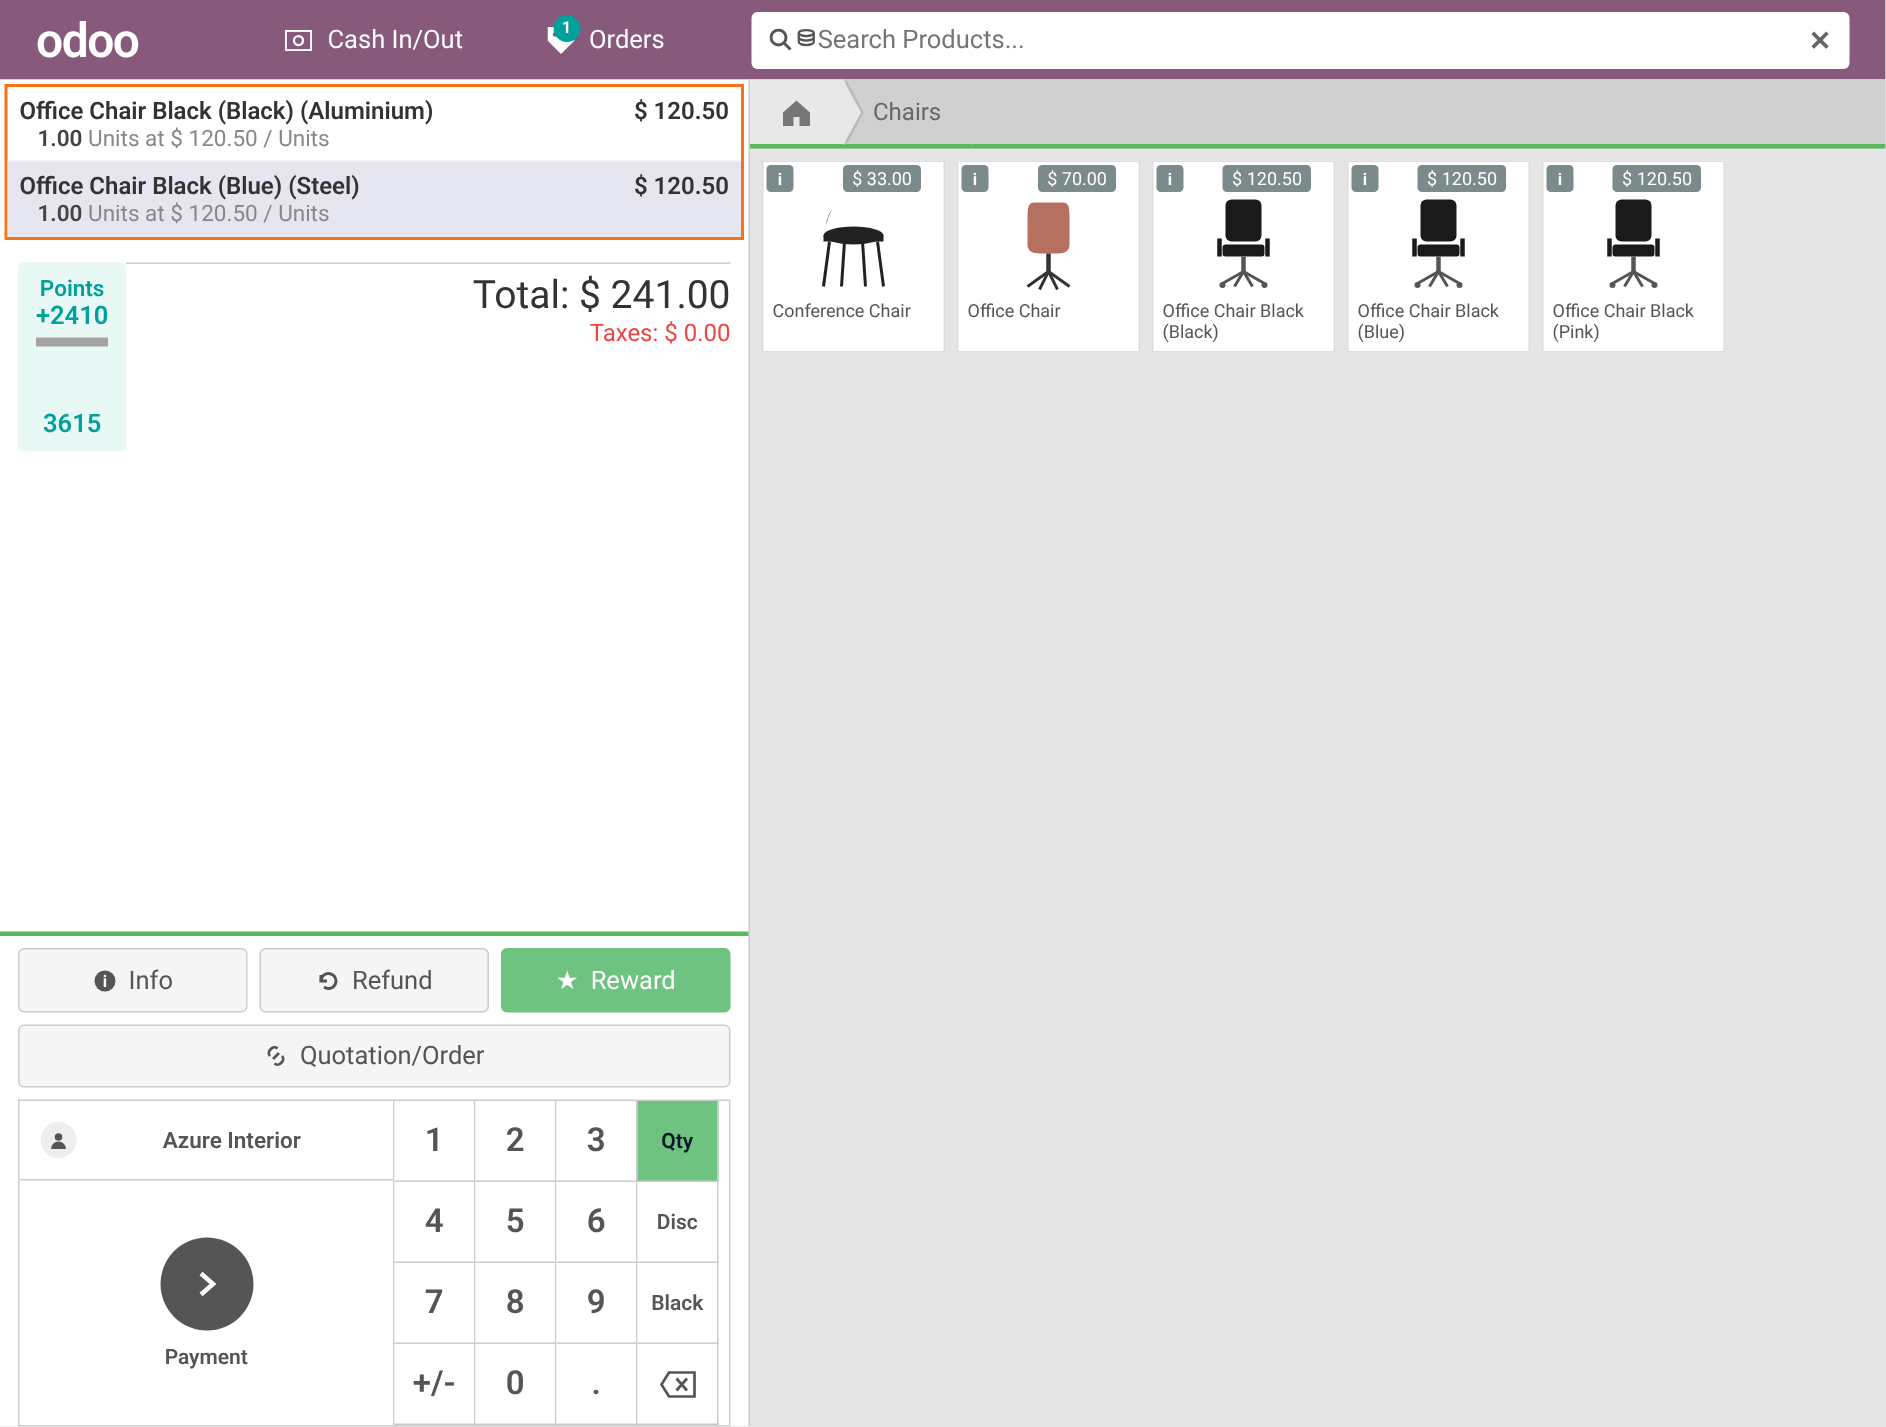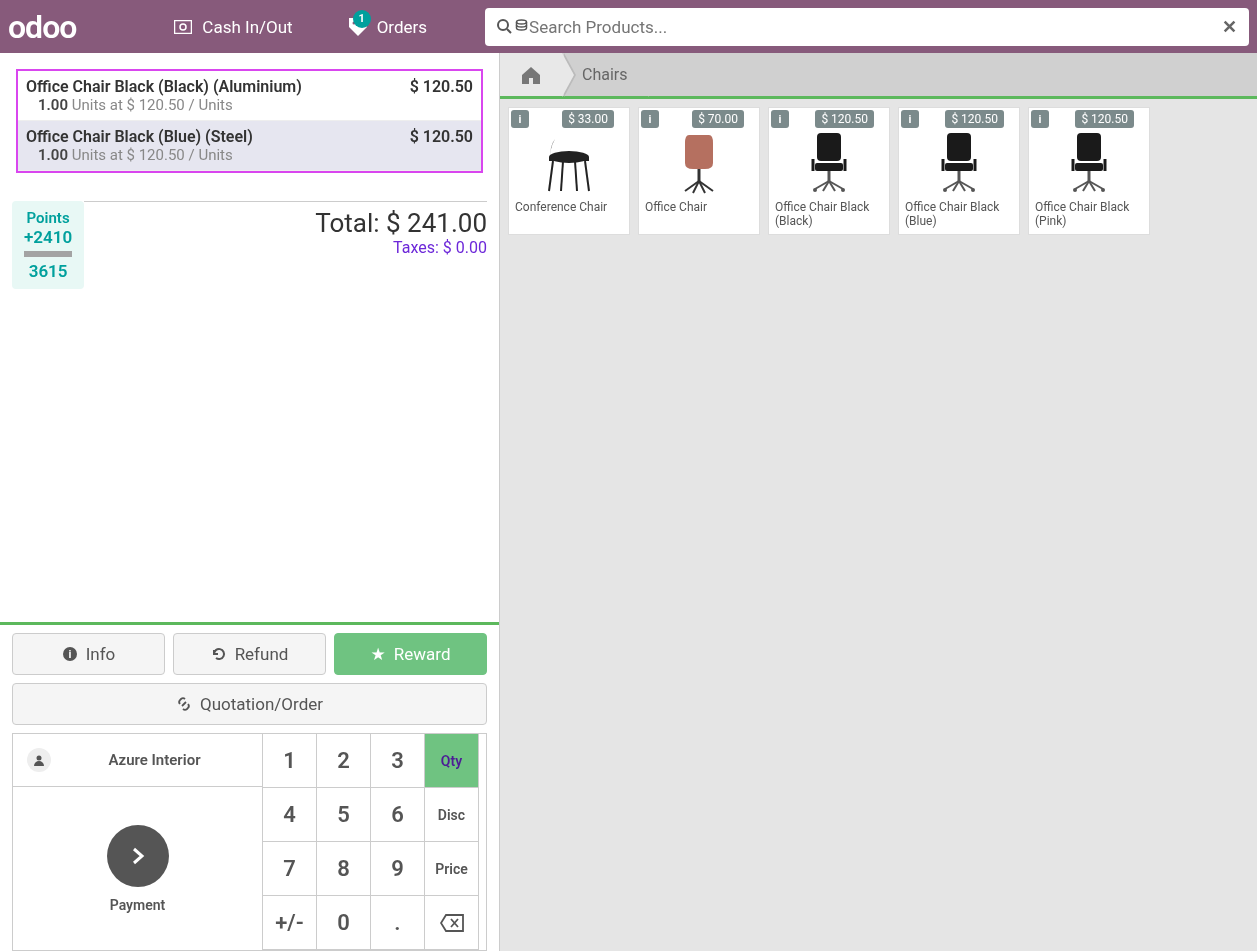--- a/index.html
+++ b/index.html
@@ -1,51 +1,51 @@
 <!DOCTYPE html>
 <html><head>
 <meta charset="utf-8">
 <style>
 * { margin: 0; padding: 0; box-sizing: border-box; font-family: -apple-system, BlinkMacSystemFont, "Segoe UI", Roboto, sans-serif; }
 body { background: #e5e5e5; width: 1257px; height: 951px; overflow: hidden; }
 
 
-.header { background: #875a7b; height: 53px; display: flex; align-items: center; padding: 0 8px; gap: 20px; }
+.header { background: #875a7b; height: 53px; display: flex; align-items: center; padding: 0 24px; gap: 20px; }
 .logo { color: #fff; font-size: 32px; font-weight: 600; letter-spacing: -1px; padding-right: 60px; }
 .header-btn { color: #fff; display: flex; align-items: center; gap: 10px; font-size: 17px; cursor: pointer; padding: 0 18px; }
 .header-btn .icon { font-size: 16px; }
 .orders-badge { position: relative; }
 .badge-count { position: absolute; top: -8px; right: -4px; background: #00a09d; color: #fff; border-radius: 50%; width: 18px; height: 18px; font-size: 11px; display: flex; align-items: center; justify-content: center; font-weight: bold; }
 .search-bar { flex: 1; background: #fff; border-radius: 4px; height: 38px; display: flex; align-items: center; padding: 0 12px; margin-left: 20px; }
 .search-bar input { flex: 1; border: none; outline: none; font-size: 17px; color: #000000; }
 .search-icon { color: #666; font-size: 16px; display: flex; align-items: center; gap: 2px; }
 .clear-icon { color: #666; font-size: 18px; cursor: pointer; font-weight: bold; }
 
 
 .container { display: flex; height: calc(100% - 53px); }
 .left-panel { width: 500px; background: #fff; display: flex; flex-direction: column; border-right: 1px solid #ccc; }
 .right-panel { flex: 1; background: #e5e5e5; display: flex; flex-direction: column; }
 
 
-.order-lines { border: 2px solid #d946ef; margin: 16px; }
+.order-lines { border: 2px solid #f97316; margin: 3px; }
 .order-line { padding: 6px 8px; border-bottom: 1px solid #eee; cursor: pointer; }
 .order-line.selected { background: #e6e6f0; }
 .order-line-top { display: flex; justify-content: space-between; font-size: 16px; font-weight: 600; color: #333; }
 .order-line-sub { font-size: 15px; color: #888; padding-left: 12px; }
 .order-line-sub .qty { font-weight: 600; color: #444; }
 
 
 .summary { display: flex; padding: 12px; }
 .points-box { background: #e8f8f5; border-radius: 4px; padding: 8px 12px; text-align: center; color: #00a09d; font-weight: 600; }
 .points-box .line1 { font-size: 15px; }
 .points-box .line2 { font-size: 17px; border-bottom: 6px solid #a3a3a3; padding-bottom: 4px; }
-.points-box .line3 { font-size: 17px; padding-top: 4px; }
+.points-box .line3 { font-size: 17px; padding-top: 4px; margin-top: 38px; }
 .total-box { flex: 1; text-align: right; border-top: 1px solid #ccc; padding-top: 6px; }
 .total-box .total { font-size: 26px; font-weight: 400; color: #333; }
-.total-box .taxes { font-size: 16px; color: #6d28d9; }
+.total-box .taxes { font-size: 16px; color: #ef4444; }
 
 
 .spacer { flex: 1; }
 .green-line { height: 3px; background: #5cb85c; }
 
 
 .action-row { display: flex; gap: 8px; padding: 8px 12px; }
 .action-btn { flex: 1; border: 1px solid #ccc; background: #f5f5f5; border-radius: 4px; padding: 10px; font-size: 17px; color: #555; cursor: pointer; display: flex; align-items: center; justify-content: center; gap: 8px; }
 .action-btn.reward { background: #6fc381; color: #fff; border-color: #6fc381; }
 .quotation-btn { margin: 0 12px 8px 12px; border: 1px solid #ccc; background: #f5f5f5; border-radius: 4px; padding: 10px; font-size: 17px; color: #555; cursor: pointer; display: flex; align-items: center; justify-content: center; gap: 8px; }
@@ -56,21 +56,21 @@
 .customer-cell { display: flex; align-items: center; gap: 10px; padding: 14px; border-bottom: 1px solid #ccc; border-right: 1px solid #ccc; cursor: pointer; }
 .customer-cell .person-icon { background: #eee; border-radius: 50%; width: 24px; height: 24px; display: flex; align-items: center; justify-content: center; font-size: 12px; color: #555; }
 .customer-cell .name { flex: 1; text-align: center; font-size: 15px; font-weight: 600; color: #555; }
 .payment-cell { flex: 1; display: flex; flex-direction: column; align-items: center; justify-content: center; border-right: 1px solid #ccc; cursor: pointer; padding: 20px 0; }
 .payment-circle { width: 62px; height: 62px; background: #555; border-radius: 50%; display: flex; align-items: center; justify-content: center; color: #fff; font-size: 28px; margin-bottom: 10px; }
 .payment-label { font-size: 14px; font-weight: 600; color: #555; }
 
 .numpad { display: grid; grid-template-columns: repeat(3, 54px) 54px; }
 .num-btn { border-right: 1px solid #ccc; border-bottom: 1px solid #ccc; height: 54px; display: flex; align-items: center; justify-content: center; font-size: 22px; font-weight: 600; color: #555; cursor: pointer; background: #fff; }
 .num-btn.mode { font-size: 14px; font-weight: 600; }
-.num-btn.active { background: #6fc381; color: #4c1d95; }
+.num-btn.active { background: #6fc381; color: #0f172a; }
 
 
 .breadcrumb { background: #d0d0d0; height: 46px; display: flex; align-items: center; border-bottom: 3px solid #5cb85c; }
 .breadcrumb-item { padding: 0 20px; height: 100%; display: flex; align-items: center; font-size: 16px; color: #666; position: relative; cursor: pointer; }
 .breadcrumb-item.home { background: #e8e8e8; }
 .breadcrumb-item::after { content: ''; position: absolute; right: -12px; top: 0; width: 0; height: 0; border-top: 22px solid transparent; border-bottom: 22px solid transparent; border-left: 12px solid #d0d0d0; z-index: 1; }
 .breadcrumb-item.home::after { border-left-color: #e8e8e8; }
 .breadcrumb-item.home::before { content: ''; position: absolute; right: -14px; top: 0; width: 0; height: 0; border-top: 22px solid transparent; border-bottom: 22px solid transparent; border-left: 12px solid #bbb; z-index: 0; }
 
 
@@ -221,21 +221,21 @@
         <div class="num-btn">2</div>
         <div class="num-btn">3</div>
         <div class="num-btn mode active">Qty</div>
         <div class="num-btn">4</div>
         <div class="num-btn">5</div>
         <div class="num-btn">6</div>
         <div class="num-btn mode">Disc</div>
         <div class="num-btn">7</div>
         <div class="num-btn">8</div>
         <div class="num-btn">9</div>
-        <div class="num-btn mode">Price</div>
+        <div class="num-btn mode">Black</div>
         <div class="num-btn">+/-</div>
         <div class="num-btn">0</div>
         <div class="num-btn">.</div>
         <div class="num-btn">
           <svg width="24" height="18" viewBox="0 0 24 18">
               <path d="M6 1 L23 1 L23 17 L6 17 L1 9 Z" fill="none" stroke="#555" stroke-width="1.8"></path>
               <path d="M11 5 L18 13 M18 5 L11 13" stroke="#555" stroke-width="1.8"></path>
             </svg>
         </div>
       </div>

